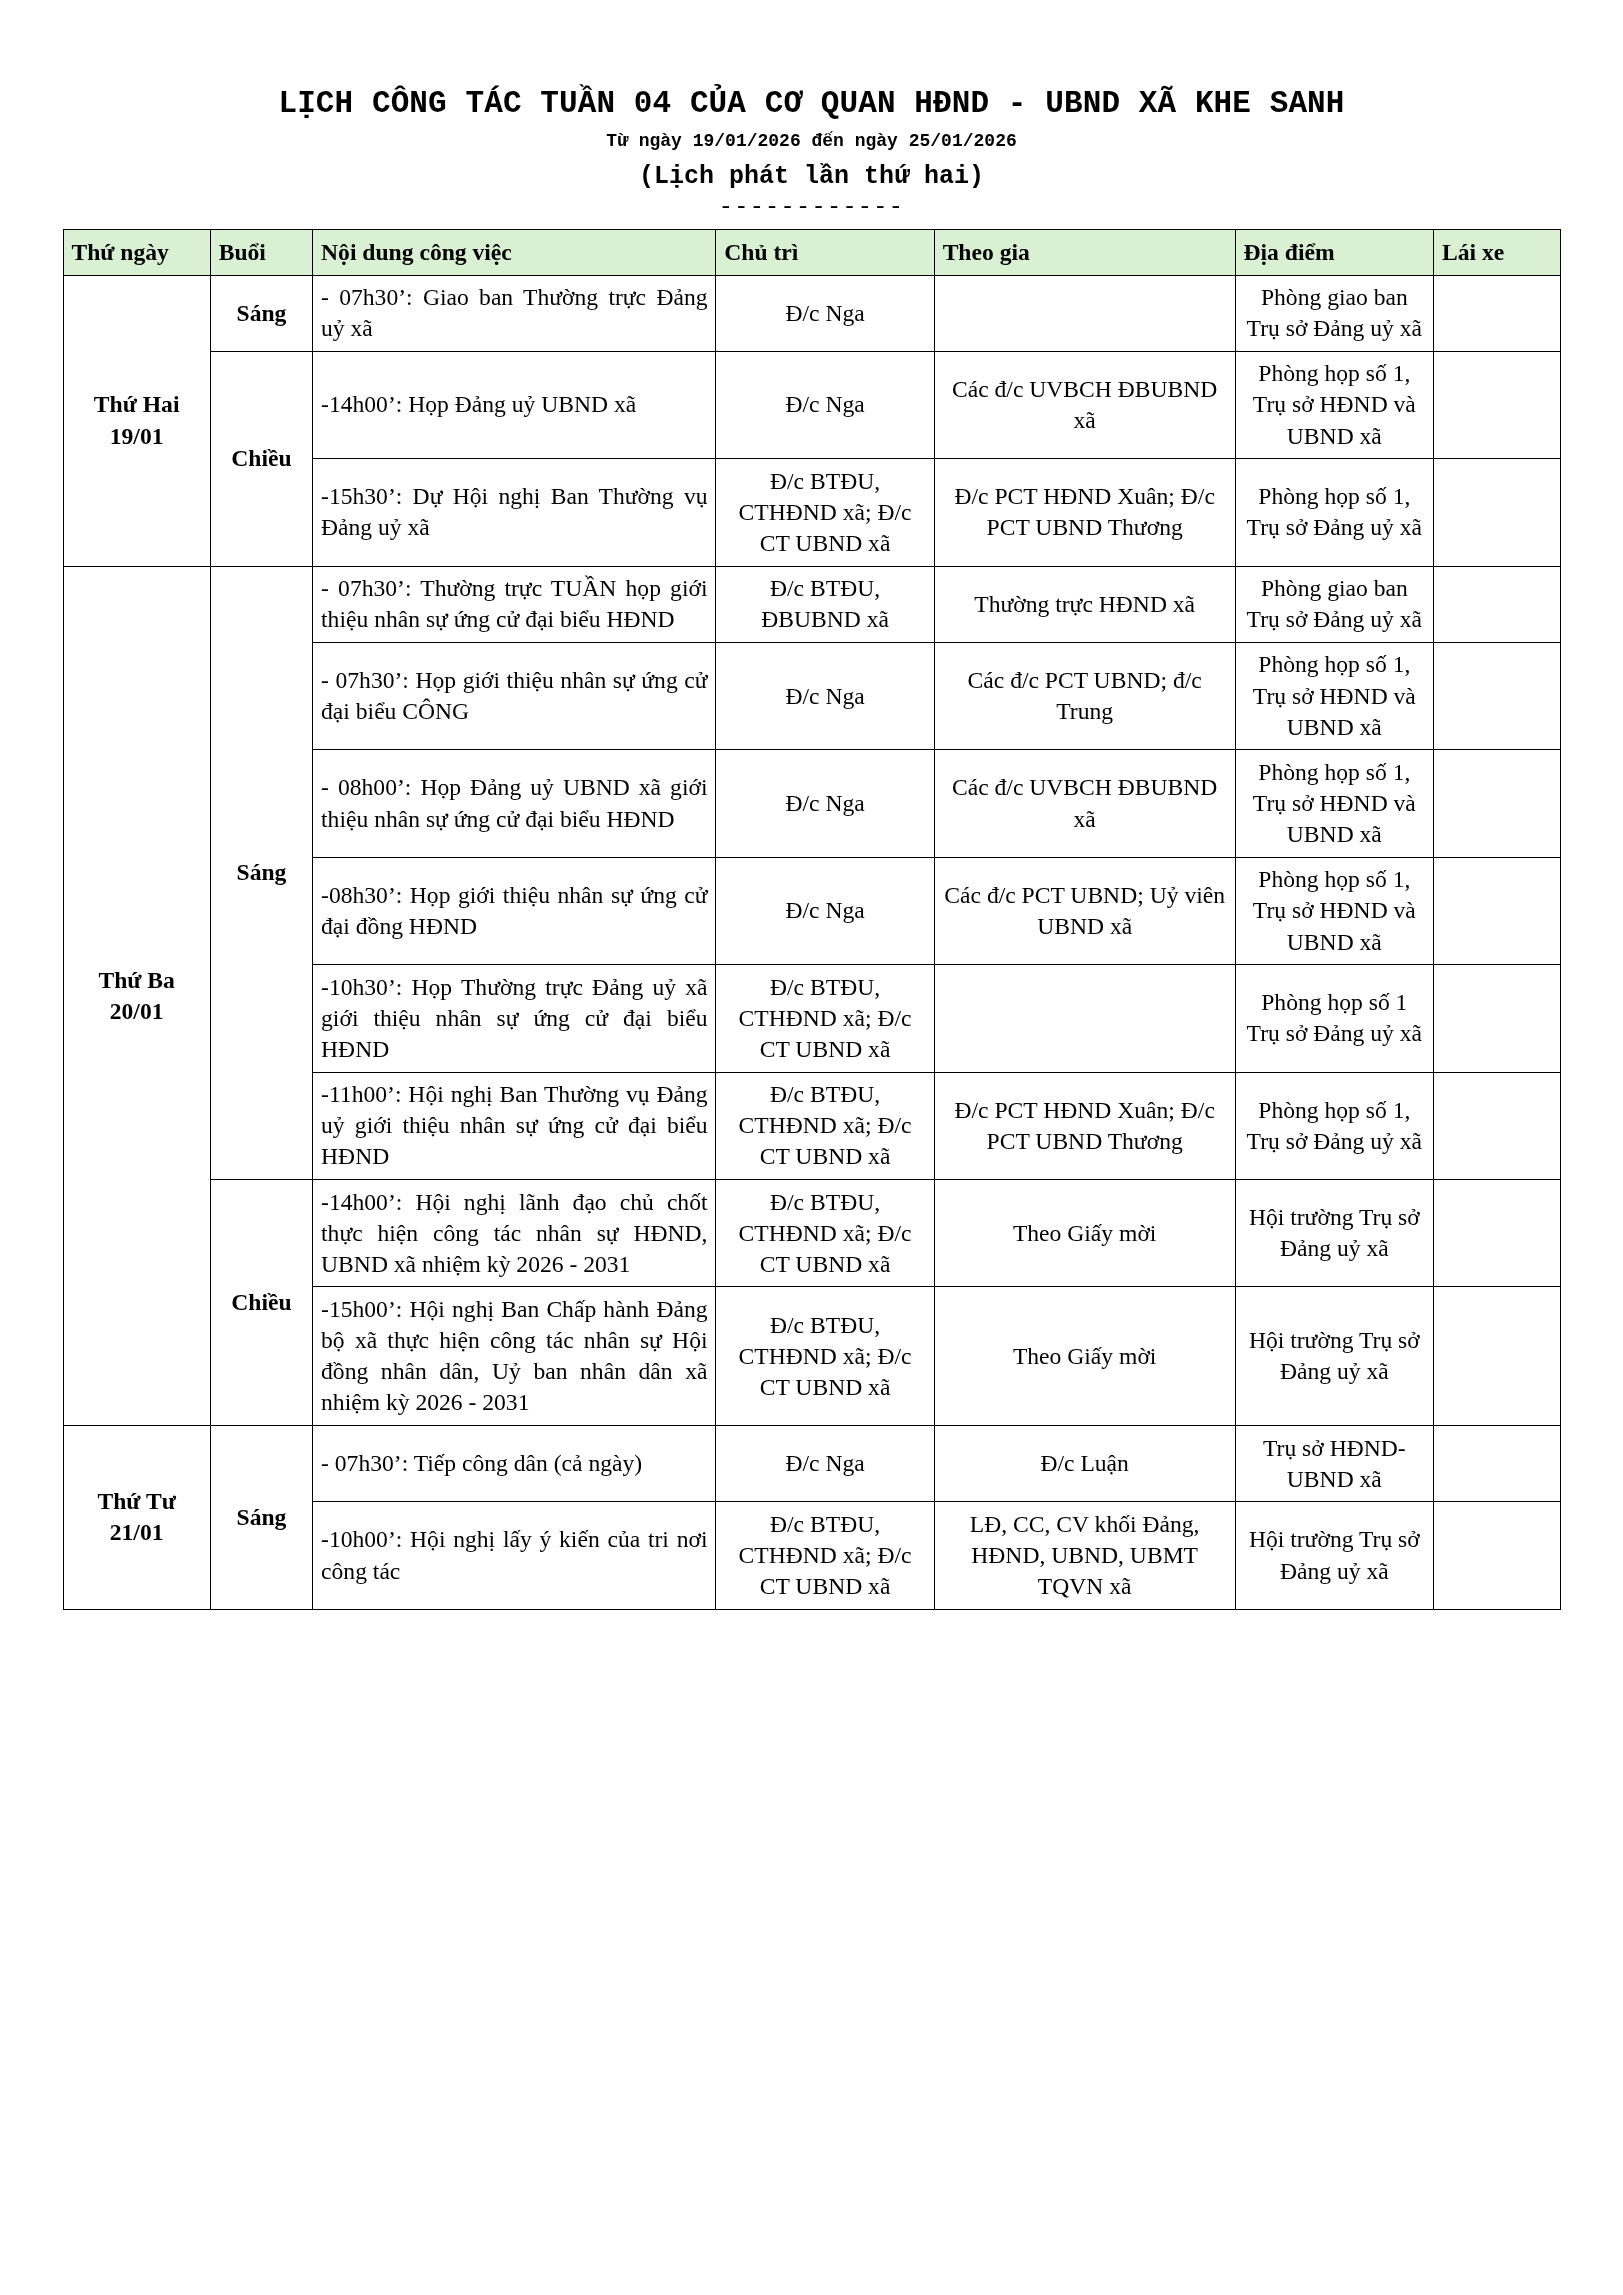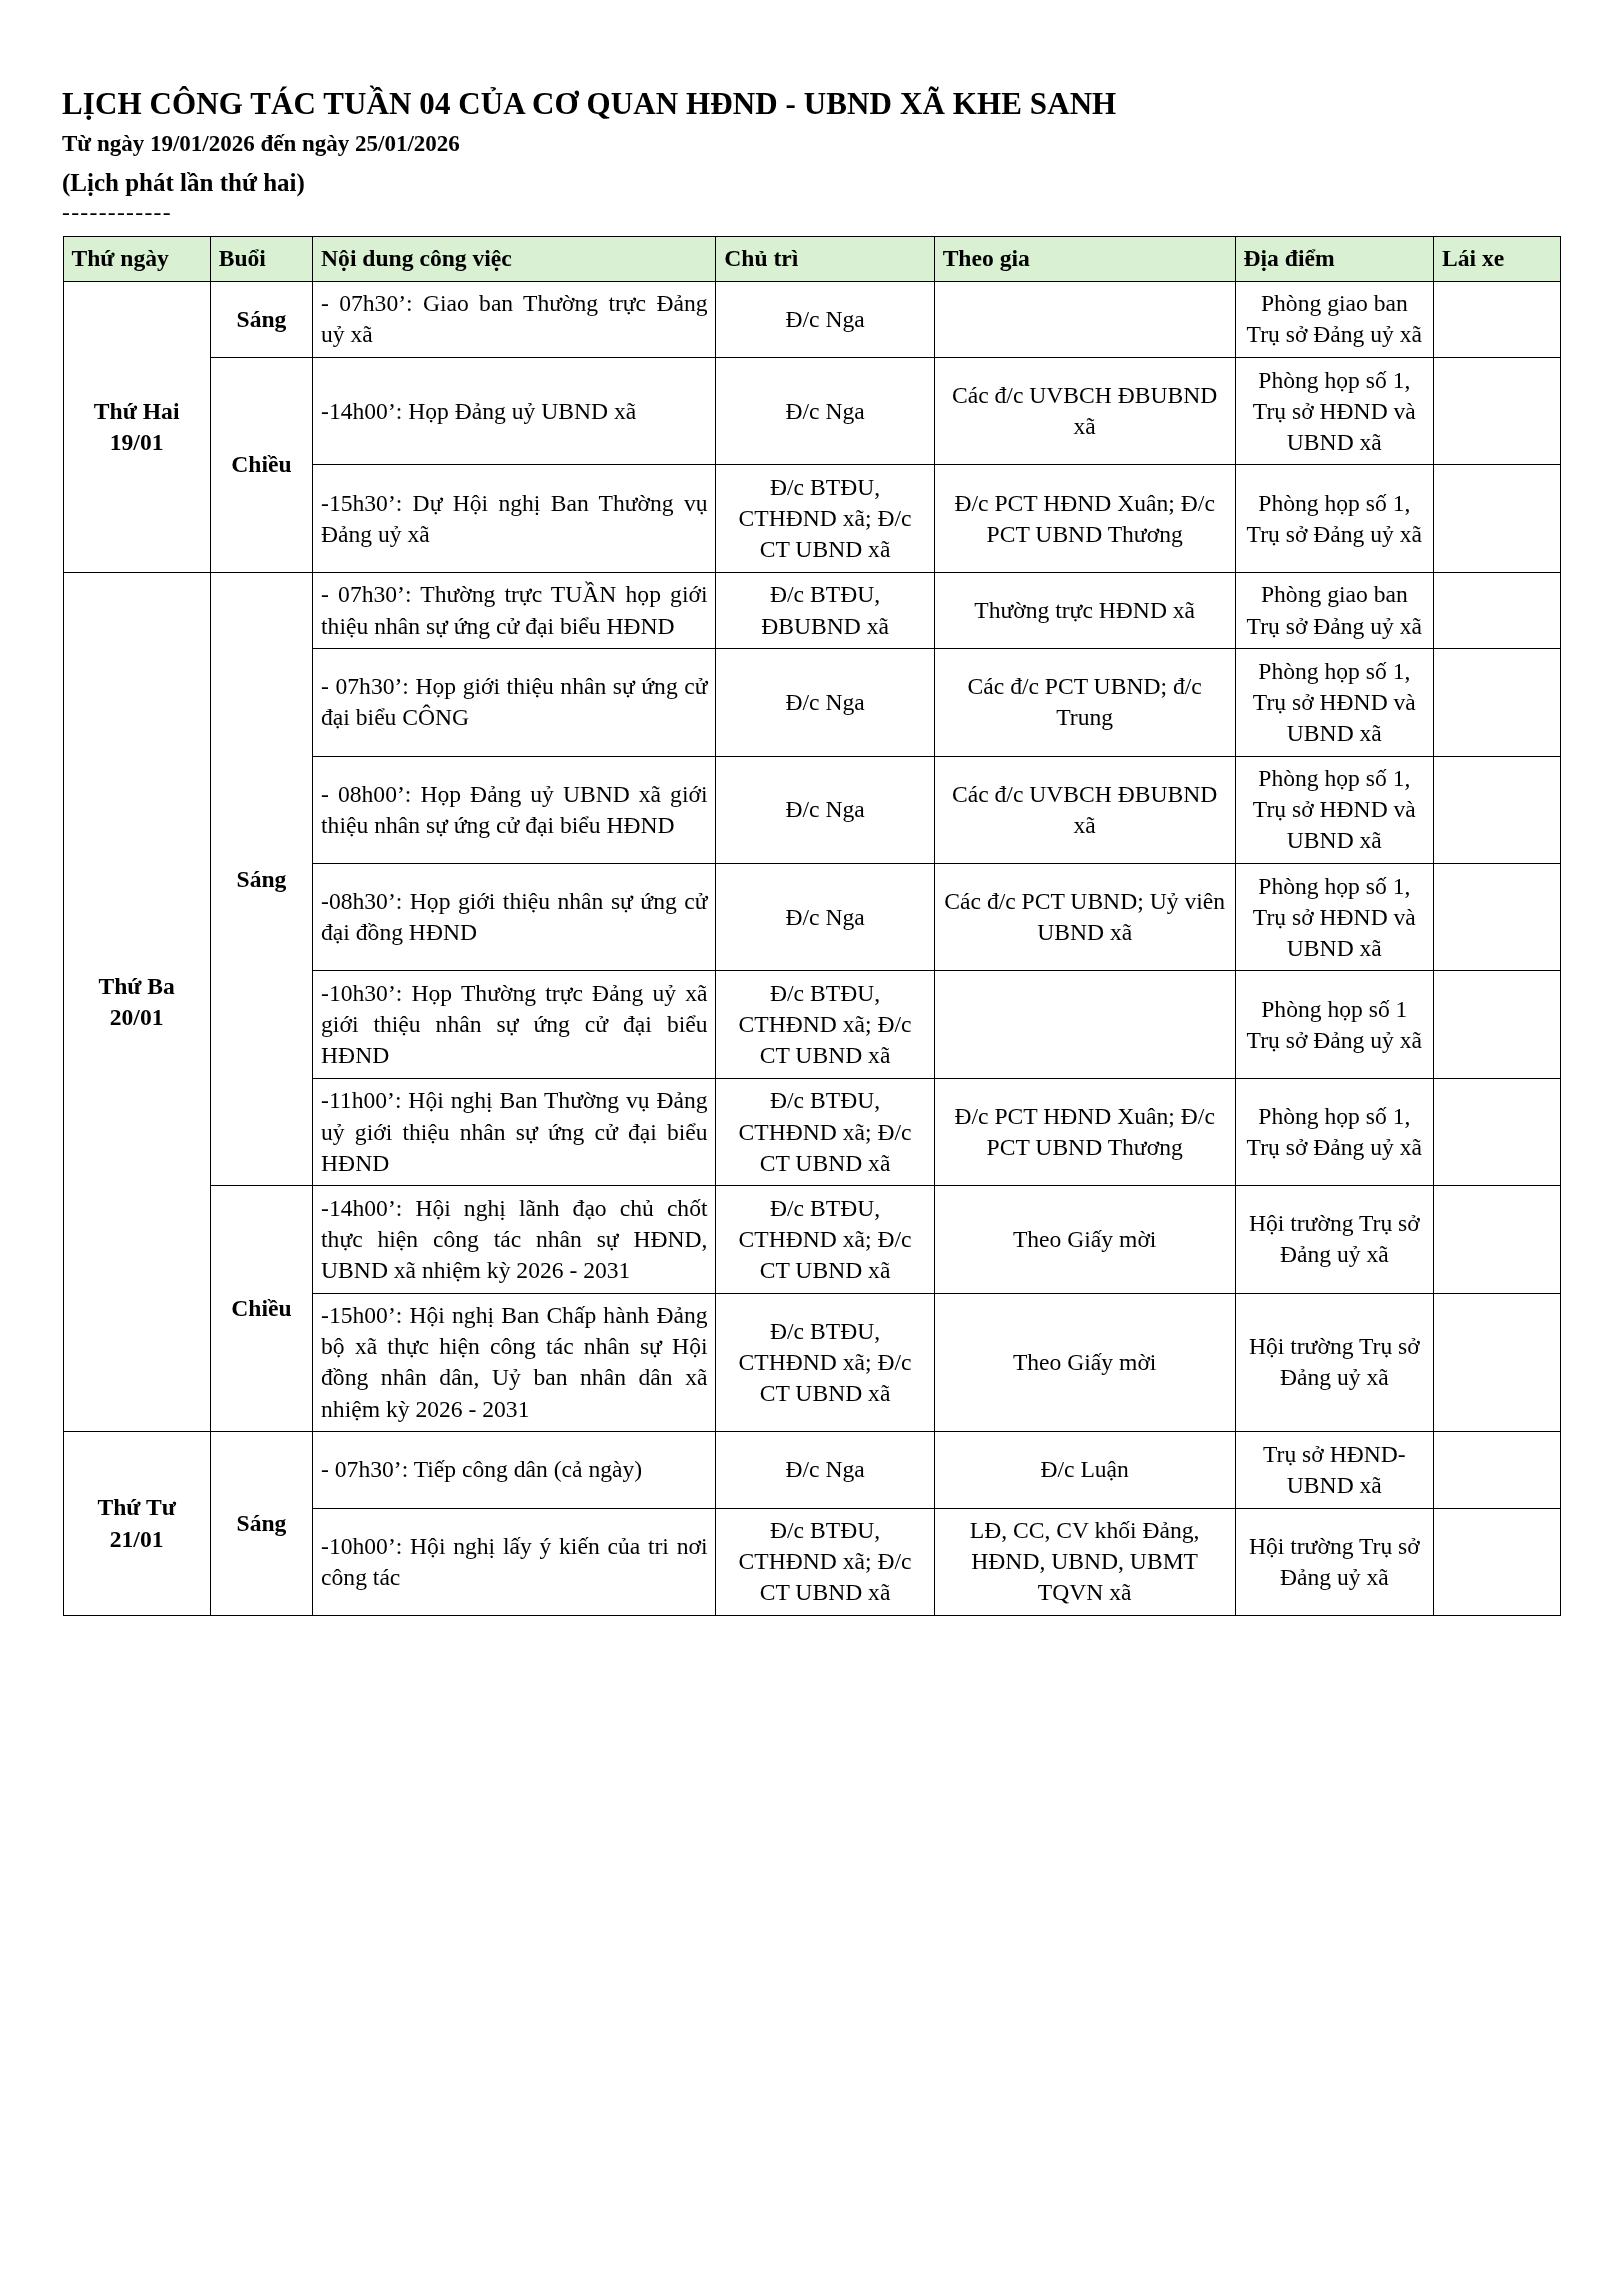--- a/index.html
+++ b/index.html
@@ -14,30 +14,32 @@
     -webkit-font-smoothing: antialiased;
   }
   .page {
     width: 1623px;
     min-height: 2295px;
     box-sizing: border-box;
     padding: 85px 62px 26px 62px;
     background: #fff;
   }
   .header {
+    text-align: center;
     margin-bottom: 6px;
+    font-family: Liberation Mono, monospace;
   }
   .title {
     font-size: 31px;
     font-weight: bold;
     letter-spacing: 0.1px;
     line-height: 1.25;
   }
   .subtitle {
-    font-size: 23px;
+    font-size: 18px;
     font-weight: bold;
     margin-top: 6.5px;
     line-height: 1.25;
   }
   .subtitle2 {
     font-size: 25px;
     font-weight: bold;
     margin-top: 7.9px;
     line-height: 1.25;
   }

